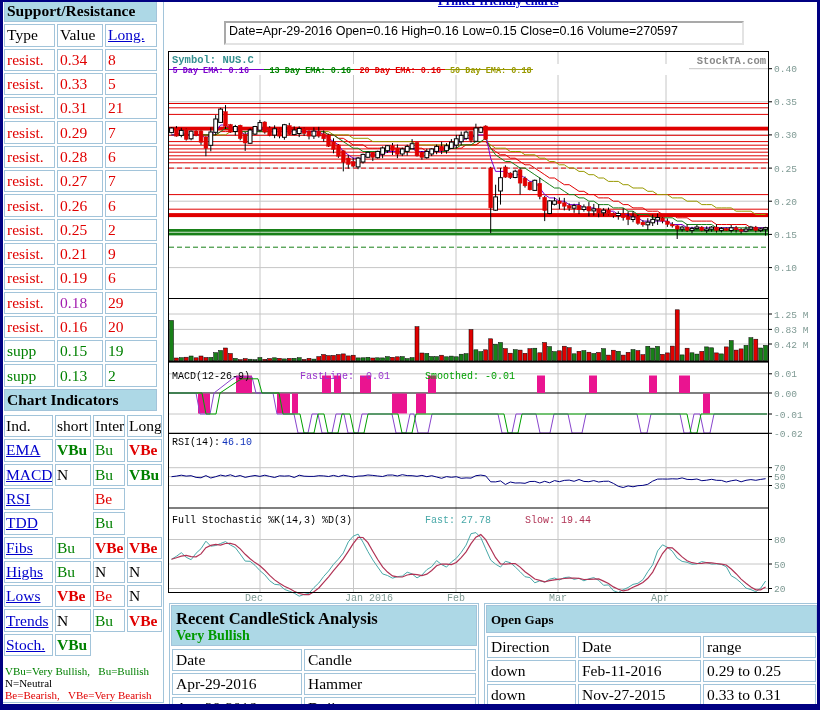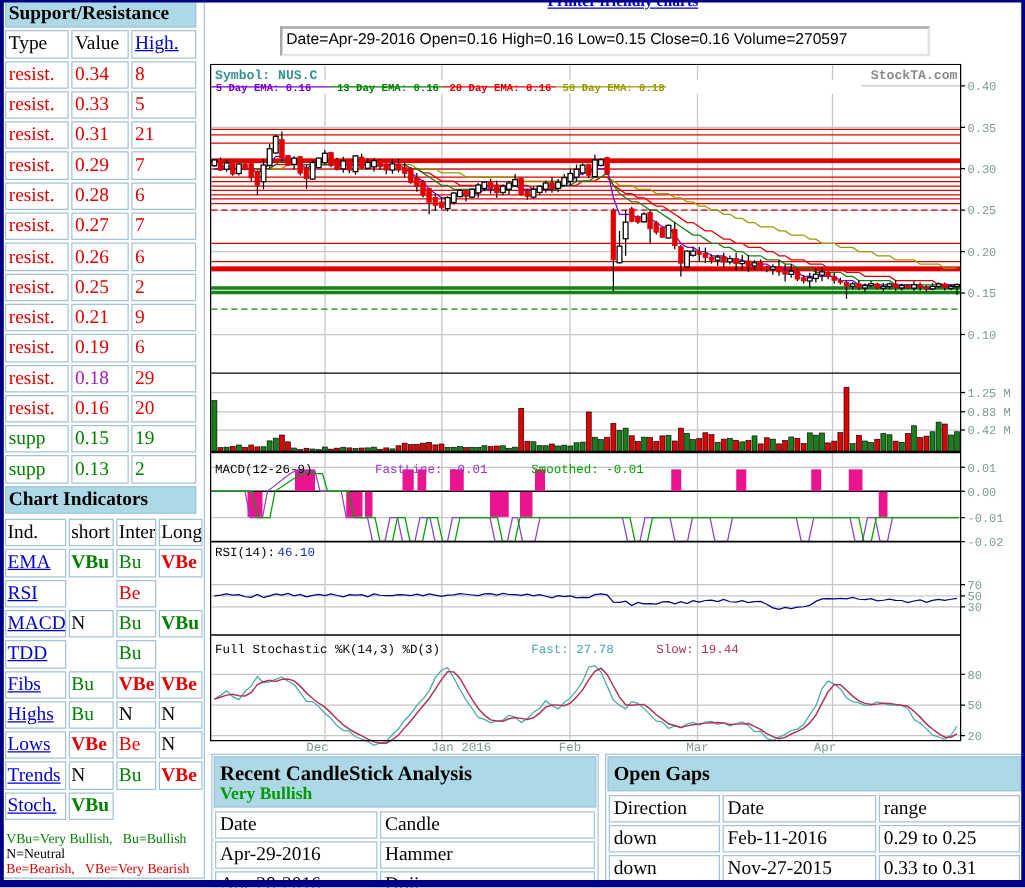--- a/index.html
+++ b/index.html
@@ -18,21 +18,21 @@
 </style></head><body>
 <div class="sb">
 <table class="t" style="width:157px">
 <tbody>
         <tr>
           <td class="hdr" colspan="3" style="width:147px">Support/Resistance</td>
         </tr>
 <tr>
           <td style="width:45px">Type</td>
           <td style="width:40px">Value</td>
-          <td style="width:46px"><a href="#">High.</a></td>
+          <td style="width:46px"><a href="#">Long.</a></td>
         </tr>
 <tr>
           <td style="color:#e00000;width:45px">resist.</td>
           <td style="color:#e00000;width:40px">0.34</td>
           <td style="color:#e00000;width:46px">8</td>
         </tr>
         <tr>
           <td style="color:#e00000;width:45px">resist.</td>
           <td style="color:#e00000;width:40px">0.33</td>
           <td style="color:#e00000;width:46px">5</td>
@@ -110,30 +110,30 @@
           <td style="width:28px">Inter</td>
           <td style="width:31px">Long</td>
         </tr>
 <tr>
           <td><a href="#">EMA</a></td>
           <td style="color:#008000;font-weight:bold">VBu</td>
           <td style="color:#008000">Bu</td>
           <td style="color:#e00000;font-weight:bold">VBe</td>
         </tr>
         <tr>
+          <td><a href="#">MACD</a></td>
+          <td style="color:#000">N</td>
+          <td style="color:#008000">Bu</td>
+          <td style="color:#008000;font-weight:bold">VBu</td>
+        </tr>
+        <tr>
           <td><a href="#">RSI</a></td>
           <td class="nb"></td>
           <td style="color:#e00000">Be</td>
           <td class="nb"></td>
-        </tr>
-        <tr>
-          <td><a href="#">MACD</a></td>
-          <td style="color:#000">N</td>
-          <td style="color:#008000">Bu</td>
-          <td style="color:#008000;font-weight:bold">VBu</td>
         </tr>
         <tr>
           <td><a href="#">TDD</a></td>
           <td class="nb"></td>
           <td style="color:#008000">Bu</td>
           <td class="nb"></td>
         </tr>
         <tr>
           <td><a href="#">Fibs</a></td>
           <td style="color:#008000">Bu</td>
@@ -695,21 +695,21 @@
         </tr>
   <tr>
           <td>Apr-28-2016</td>
           <td>Doji</td>
         </tr>
   </tbody>
     </table>
 </div>
 <div style="position:absolute;left:484px;top:603px;width:333px;border:1px solid #a2c4da;">
   <div style="background:#add8e6;border:1px solid #a2c4da;margin:1px;padding:4px 4px 3px 4px;">
-    <div style="font-weight:bold;font-size:16px;line-height:19px;font-family:Liberation Serif, serif;">Open Gaps</div>
+    <div style="font-weight:bold;font-size:13px;line-height:19px;font-family:Liberation Serif, serif;">Open Gaps</div>
   </div>
   <table class="btable" style="border-collapse:separate;border-spacing:2px;width:100%">
   <tbody>
         <tr>
           <td style="width:81px">Direction</td>
           <td style="width:115px">Date</td>
           <td>range</td>
         </tr>
   <tr>
           <td>down</td>

